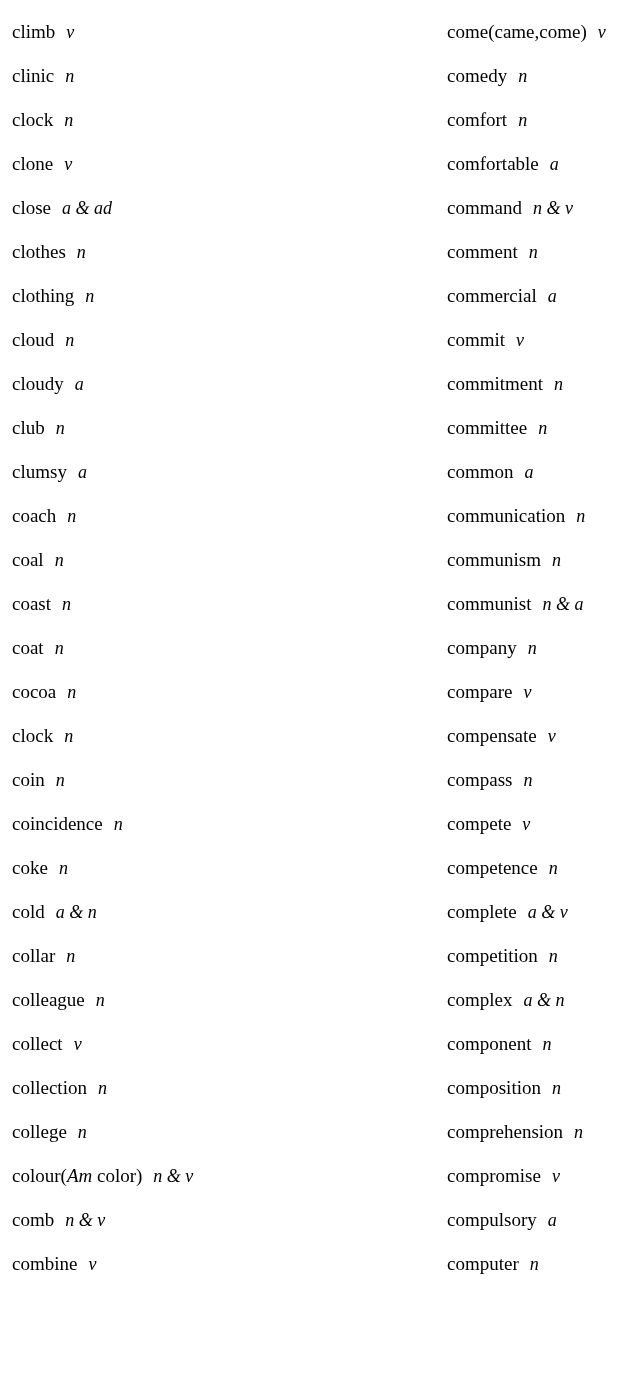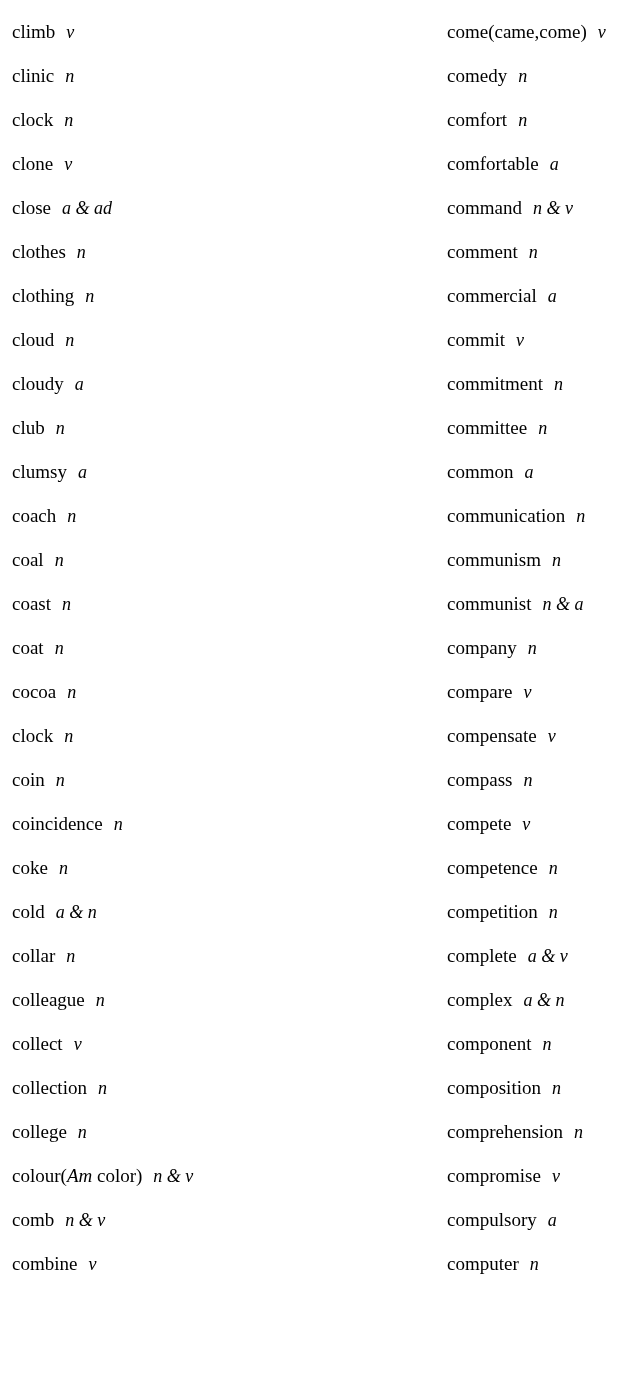--- a/index.html
+++ b/index.html
@@ -110,22 +110,22 @@
         <div class="entry"><span class="headword">common</span><span class="pos">a</span></div>
         <div class="entry"><span class="headword">communication</span><span class="pos">n</span></div>
         <div class="entry"><span class="headword">communism</span><span class="pos">n</span></div>
         <div class="entry"><span class="headword">communist</span><span class="pos">n &amp; a</span></div>
         <div class="entry"><span class="headword">company</span><span class="pos">n</span></div>
         <div class="entry"><span class="headword">compare</span><span class="pos">v</span></div>
         <div class="entry"><span class="headword">compensate</span><span class="pos">v</span></div>
         <div class="entry"><span class="headword">compass</span><span class="pos">n</span></div>
         <div class="entry"><span class="headword">compete</span><span class="pos">v</span></div>
         <div class="entry"><span class="headword">competence</span><span class="pos">n</span></div>
+        <div class="entry"><span class="headword">complete</span><span class="pos">a &amp; v</span></div>
         <div class="entry"><span class="headword">competition</span><span class="pos">n</span></div>
-        <div class="entry"><span class="headword">complete</span><span class="pos">a &amp; v</span></div>
         <div class="entry"><span class="headword">complex</span><span class="pos">a &amp; n</span></div>
         <div class="entry"><span class="headword">component</span><span class="pos">n</span></div>
         <div class="entry"><span class="headword">composition</span><span class="pos">n</span></div>
         <div class="entry"><span class="headword">comprehension</span><span class="pos">n</span></div>
         <div class="entry"><span class="headword">compromise</span><span class="pos">v</span></div>
         <div class="entry"><span class="headword">compulsory</span><span class="pos">a</span></div>
         <div class="entry"><span class="headword">computer</span><span class="pos">n</span></div>
       </div>
   </div>
 </div>

